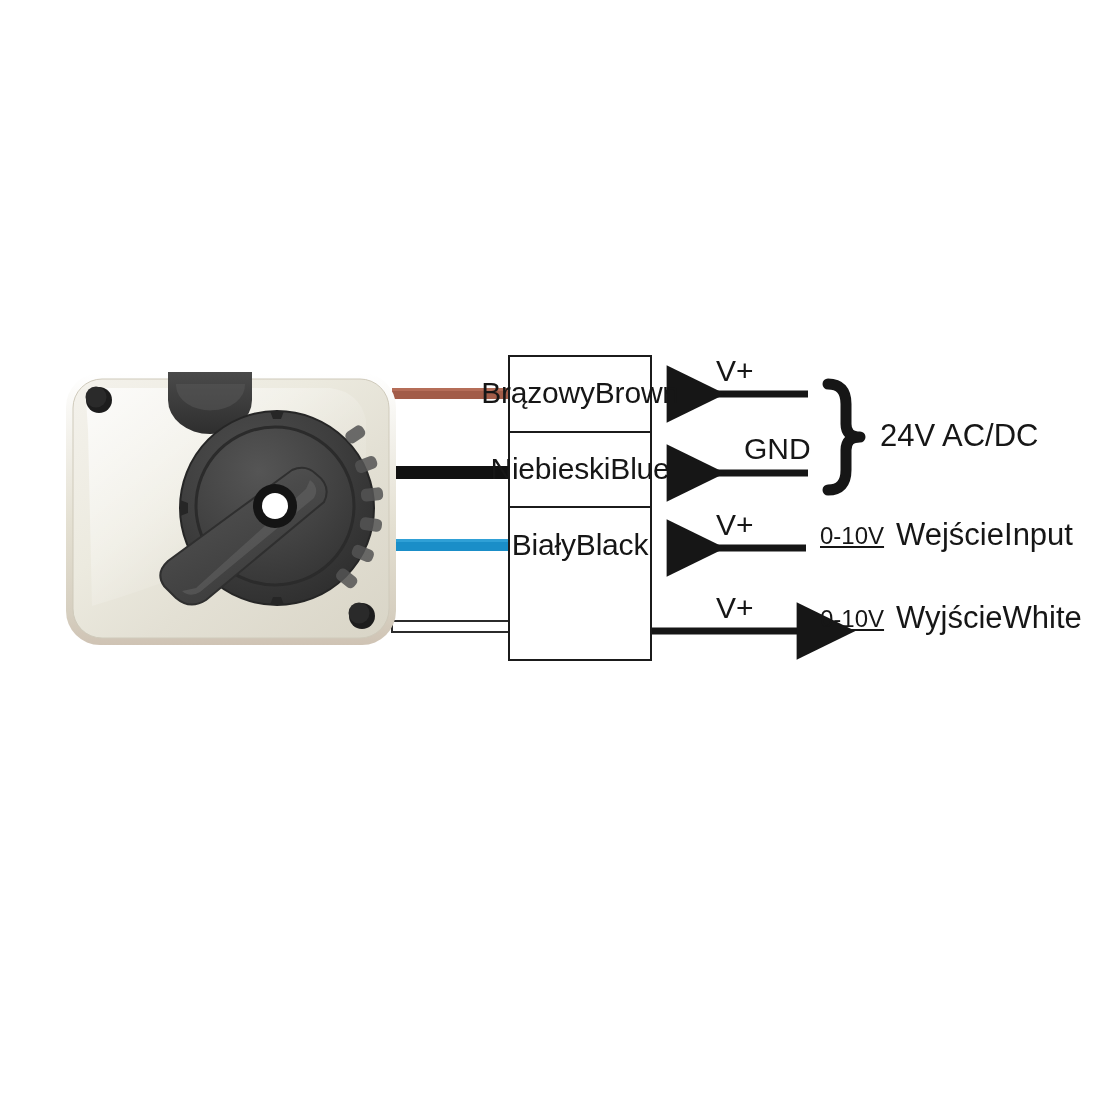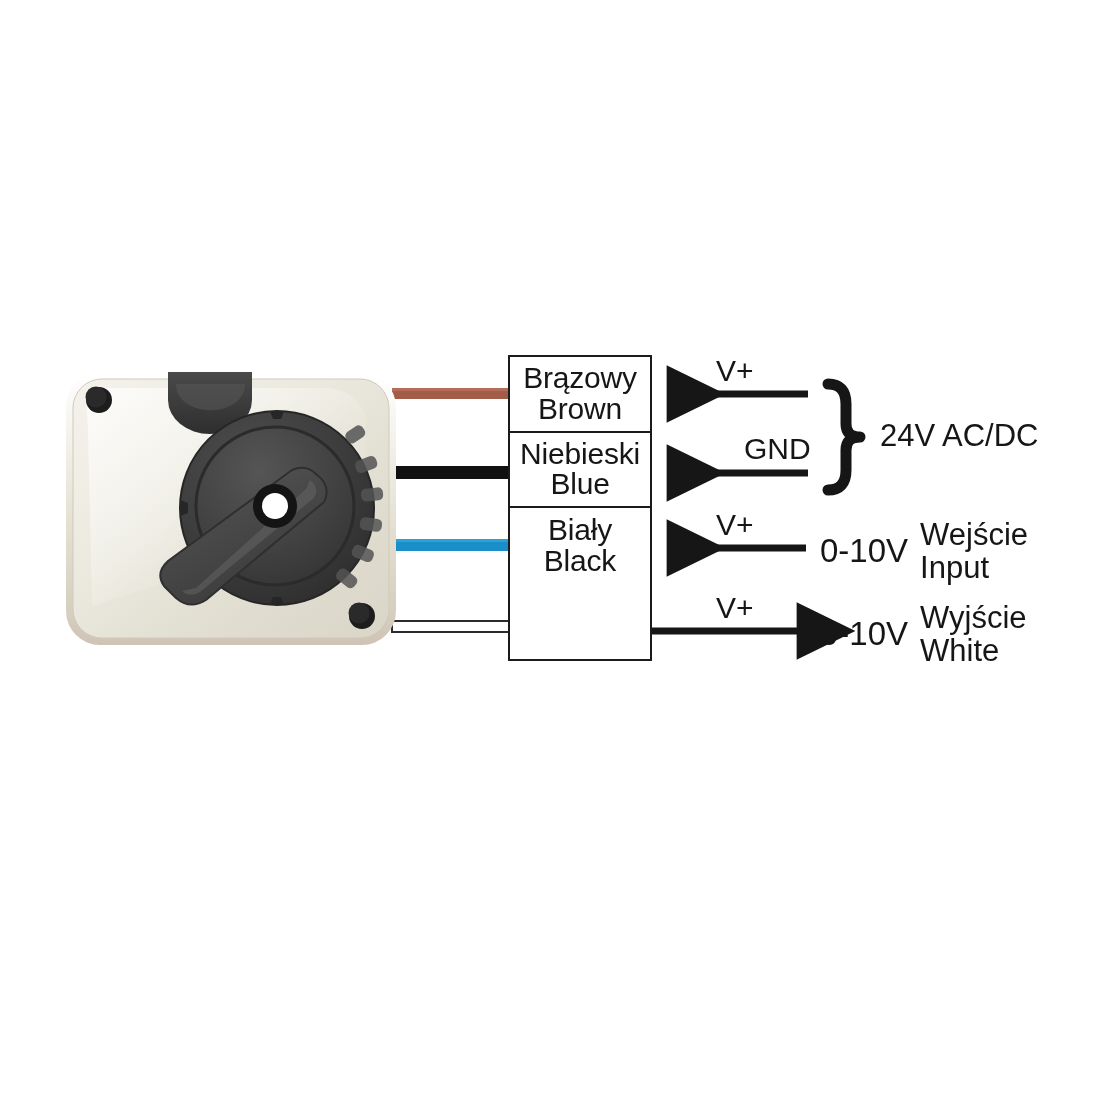--- a/index.html
+++ b/index.html
@@ -42,21 +42,21 @@
     border: 2px solid #1b1b1b;
     box-sizing: border-box;
     background: #ffffff;
     z-index: 6;
   }
   .term-row {
     height: 25%;
     box-sizing: border-box;
     border-bottom: 2px solid #1b1b1b;
     display: flex;
-    flex-direction: column;
+    flex-direction: row;
     align-items: center;
     justify-content: center;
     line-height: 1.02;
   }
   .term-row:last-child { border-bottom: none; }
   .term-row .l1, .term-row .l2 {
     font-size: 30px;
     white-space: nowrap;
     letter-spacing: -0.2px;
   }
@@ -72,22 +72,22 @@
   .ann-supply {
     left: 870px;
     top: 420px;
     margin-left: 10px;
   }
   .ann-io {
     display: flex;
     align-items: center;
     gap: 12px;
   }
-  .ann-io .volt { font-size: 33px; }
-  .ann-io .dir  { display: flex; flex-direction: column; }
+  .ann-io .volt { font-size: 24px; text-decoration: underline; }
+  .ann-io .dir  { display: flex; flex-direction: row; }
   .ann-io .dir span { font-size: 31px; }
   .ann-input  { left: 820px; top: 519px; }
   .ann-output { left: 820px; top: 602px; }
 
   
   .cap {
     position: absolute;
     z-index: 7;
     font-size: 30px;
     white-space: nowrap;

